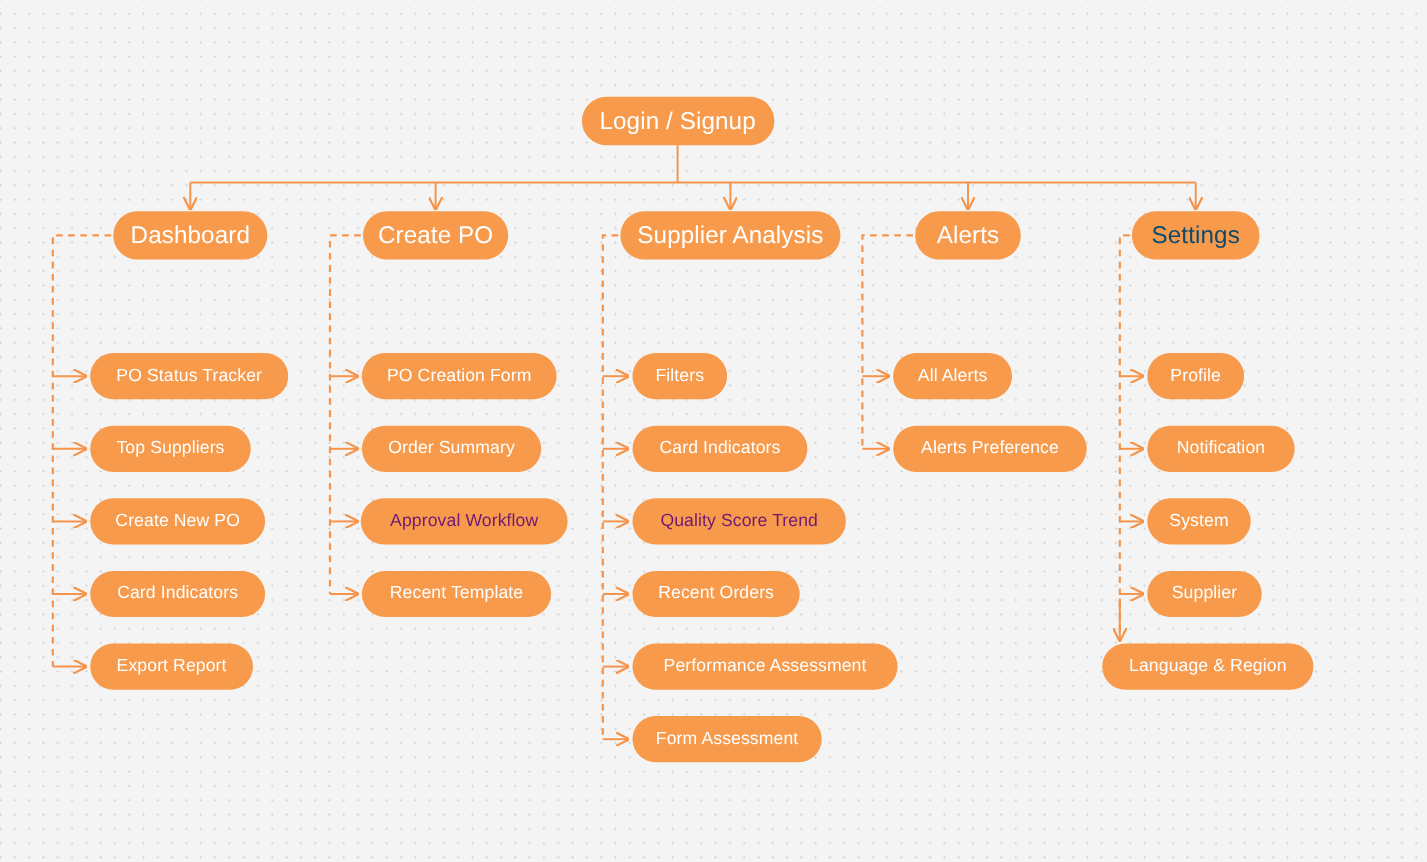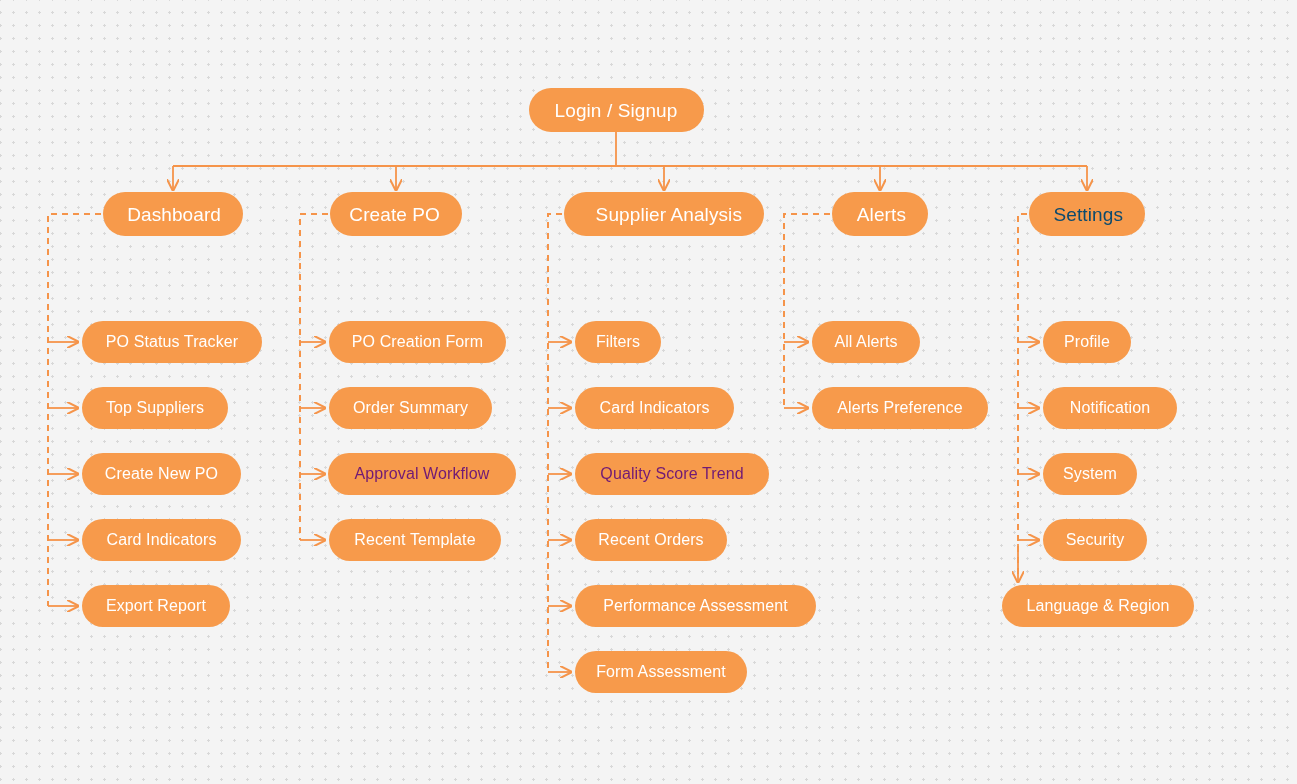--- a/index.html
+++ b/index.html
@@ -40,27 +40,26 @@
     height: 42px;
     padding: 0 22px;
     font-size: 16px;
     letter-spacing: 0.1px;
     white-space: nowrap;
     cursor: pointer;
     user-select: none;
     transform: translateY(-50%);
   }
   .node.root {
-    font-size: 19px;
+    font-size: 22px;
     height: 44px;
   }
   .node.level1 {
-    font-size: 19px;
+    font-size: 22px;
     height: 44px;
-    justify-content: flex-end;
   }
   .node-label {
     display: block;
     line-height: 1;
   }
 </style>
 </head>
 <body>
 
 <div id="canvas">
@@ -182,20 +181,20 @@
       <div class="node child" style="left: 1043px; top: 342px; width: 88px; background: rgb(247, 154, 75); color: rgb(255, 255, 255); align-items: center;">
         <span class="node-label">Profile</span>
       </div>
       <div class="node child" style="left: 1043px; top: 408px; width: 134px; background: rgb(247, 154, 75); color: rgb(255, 255, 255);">
         <span class="node-label">Notification</span>
       </div>
       <div class="node child" style="left: 1043px; top: 474px; width: 94px; background: rgb(247, 154, 75); color: rgb(255, 255, 255);">
         <span class="node-label">System</span>
       </div>
       <div class="node child" style="left: 1043px; top: 540px; width: 104px; background: rgb(247, 154, 75); color: rgb(255, 255, 255);">
-        <span class="node-label">Security</span>
+        <span class="node-label">Supplier</span>
       </div>
       <div class="node child" style="left: 1002px; top: 606px; width: 192px; background: rgb(247, 154, 75); color: rgb(255, 255, 255);">
         <span class="node-label">Language &amp; Region</span>
       </div>
     </div>
 
 </div>
 
 </body></html>

